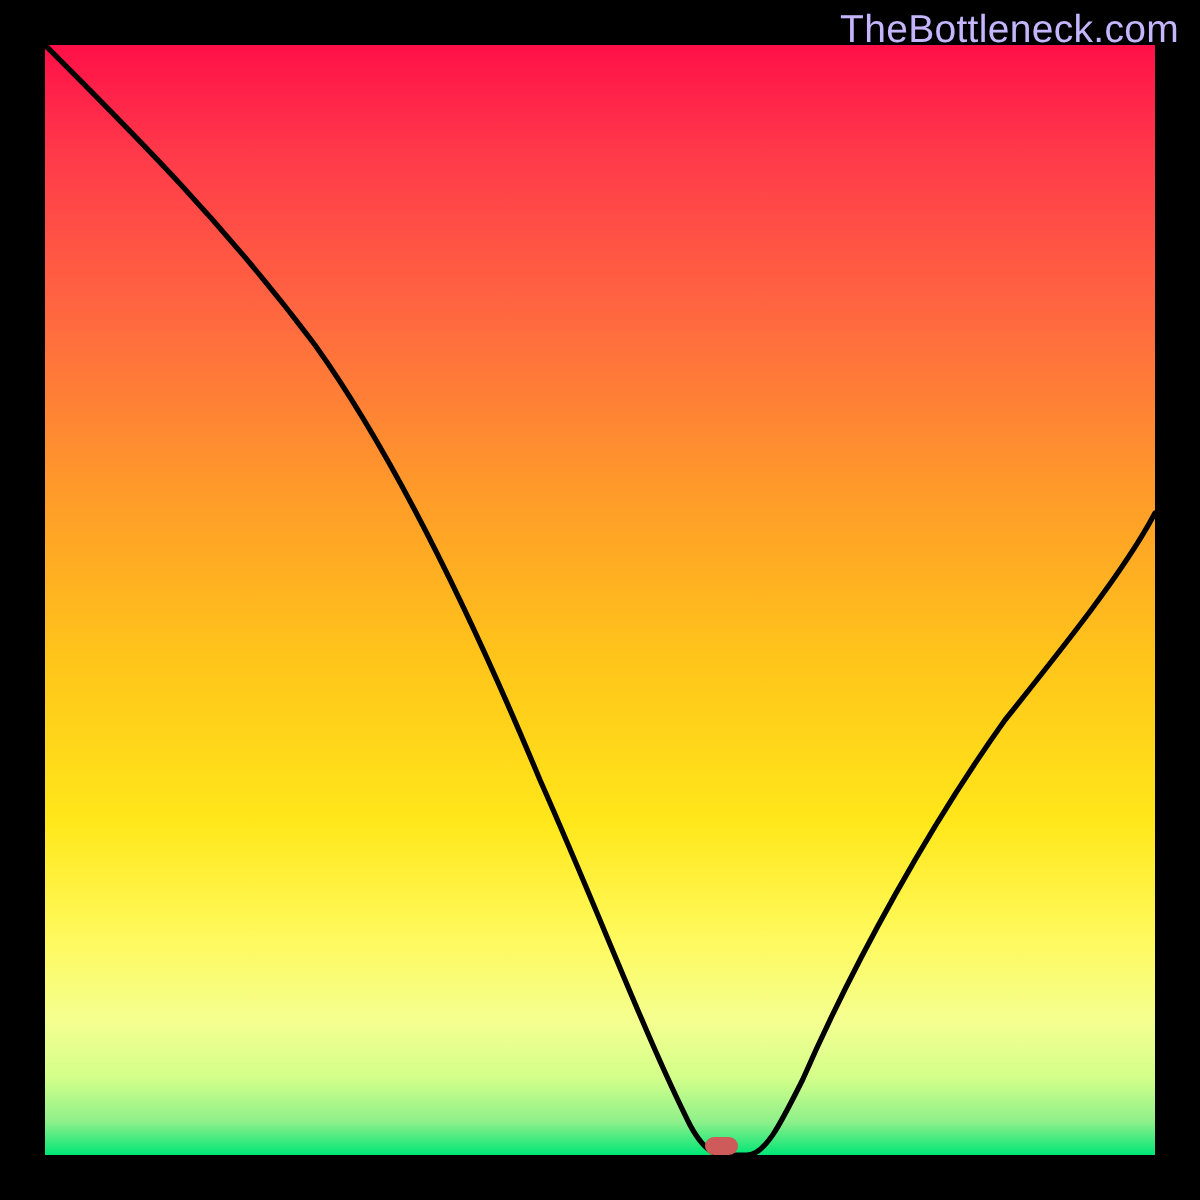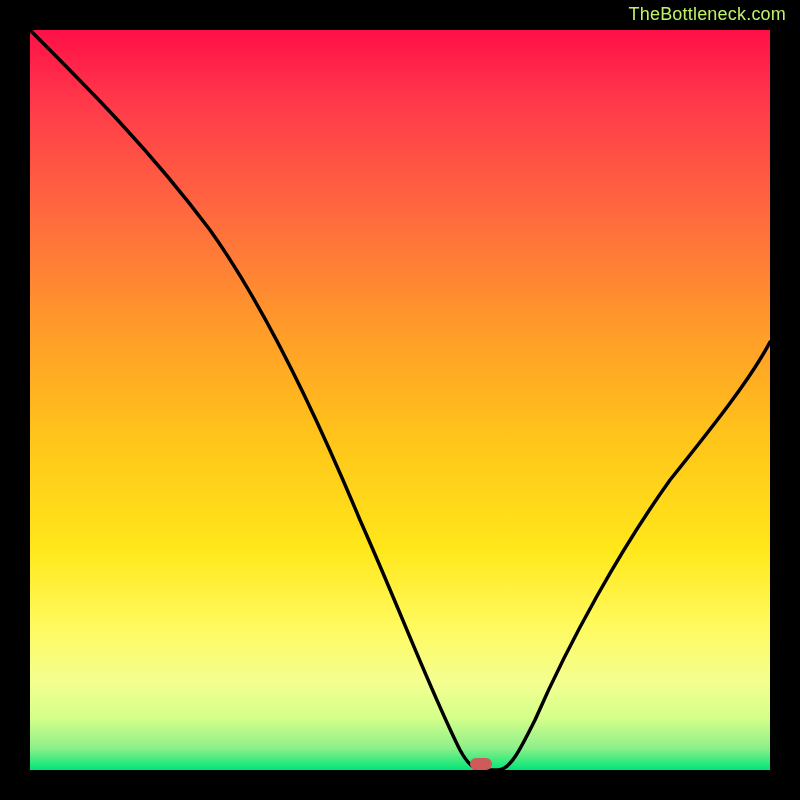--- a/index.html
+++ b/index.html
@@ -14,22 +14,22 @@
   .frame {
     position: relative;
     width: 800px;
     height: 800px;
     background: #000;
   }
   .watermark {
     position: absolute;
     top: 4px;
     right: 14px;
-    color: #bef264;
-    font-size: 18px;
+    color: #c4b5fd;
+    font-size: 26px;
     font-weight: 500;
     letter-spacing: 0.2px;
     z-index: 10;
   }
   .plot-area {
     position: absolute;
     left: 30px;
     top: 30px;
     width: 740px;
     height: 740px;

